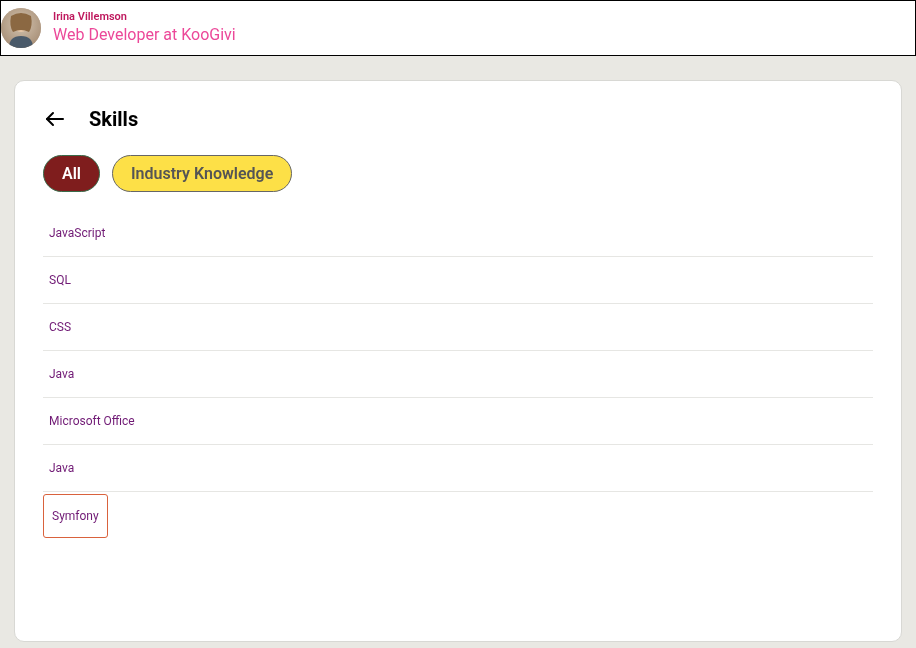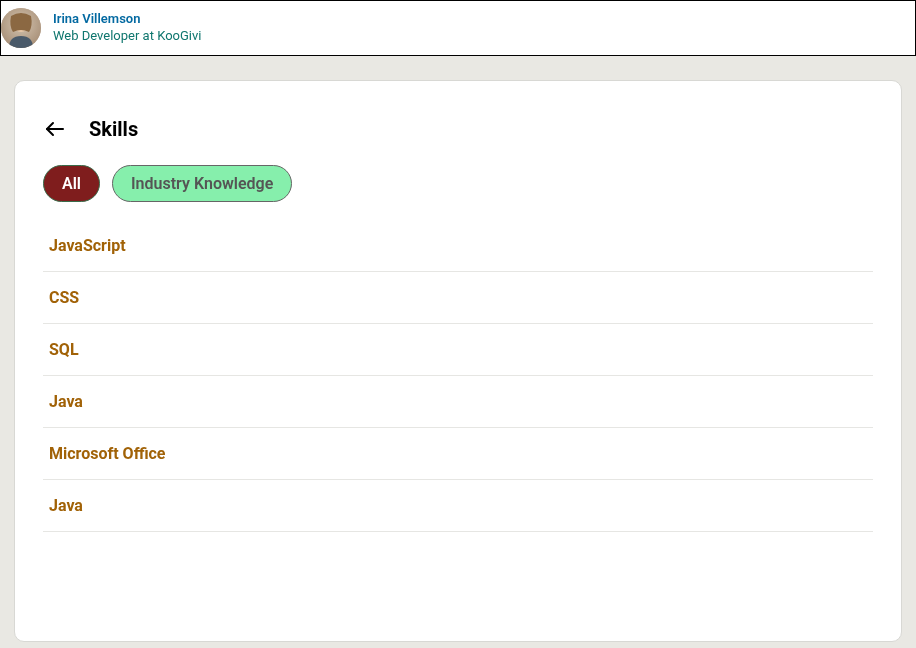--- a/index.html
+++ b/index.html
@@ -40,35 +40,35 @@
       height: 40px;
     }
     .user-info {
       display: flex;
       flex-direction: column;
       justify-content: center;
       line-height: 1.3;
     }
     .user-name {
       font-weight: 600;
-      font-size: 13px;
-      color: #0369a1;
+      font-size: 11px;
+      color: #be185d;
     }
     .user-subtitle {
-      font-size: 13px;
-      color: #0f766e;
+      font-size: 16px;
+      color: #ec4899;
     }
     .content-wrapper {
       padding: 24px 14px 0 14px;
     }
     .card {
       background: #fff;
       border: 1px solid #d8d8d4;
       border-radius: 10px;
-      padding: 36px 28px 0 28px;
+      padding: 26px 28px 0 28px;
       height: 562px;
     }
     .card-header {
       display: flex;
       align-items: center;
       gap: 22px;
       margin-bottom: 24px;
     }
     .back-icon {
       width: 24px;
@@ -88,38 +88,38 @@
       gap: 12px;
       margin-bottom: 18px;
     }
     .pill {
       border-radius: 999px;
       padding: 8px 18px;
       font-size: 16px;
       font-weight: 600;
       cursor: pointer;
       border: 1px solid #666;
-      background: #86efac;
+      background: #fde047;
       color: #555;
     }
     .pill.active {
       background: #7f1d1d;
       border-color: #3a6b4a;
       color: #fff;
     }
     .skills-list {
       display: flex;
       flex-direction: column;
     }
     .skill-item {
       padding: 16px 6px;
       border-bottom: 1px solid #e6e6e3;
-      font-size: 16px;
-      font-weight: 700;
-      color: #a16207;
+      font-size: 12px;
+      font-weight: 400;
+      color: #701a75;
       cursor: pointer;
     }
     .skill-item.highlighted {
       border: 1px solid #d9623d;
       border-radius: 3px;
       padding: 14px 8px;
       margin-top: 2px;
       display: inline-block;
       width: fit-content;
     }
@@ -160,20 +160,21 @@
       <h1 class="card-title">Skills</h1>
     </div>
 
     <div class="filter-pills">
       <div class="pill active">All</div>
       <div class="pill">Industry Knowledge</div>
     </div>
 
     <div class="skills-list">
       <div class="skill-item">JavaScript</div>
+      <div class="skill-item">SQL</div>
       <div class="skill-item">CSS</div>
-      <div class="skill-item">SQL</div>
       <div class="skill-item">Java</div>
       <div class="skill-item">Microsoft Office</div>
       <div class="skill-item">Java</div>
+      <div class="skill-item highlighted">Symfony</div>
     </div>
   </div>
 </div>
 
 </body></html>

